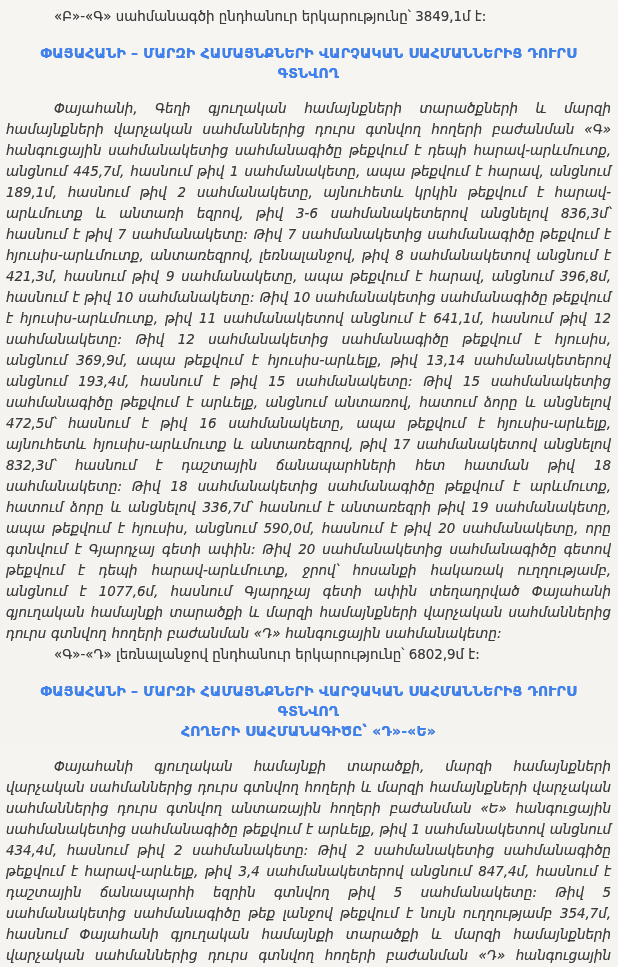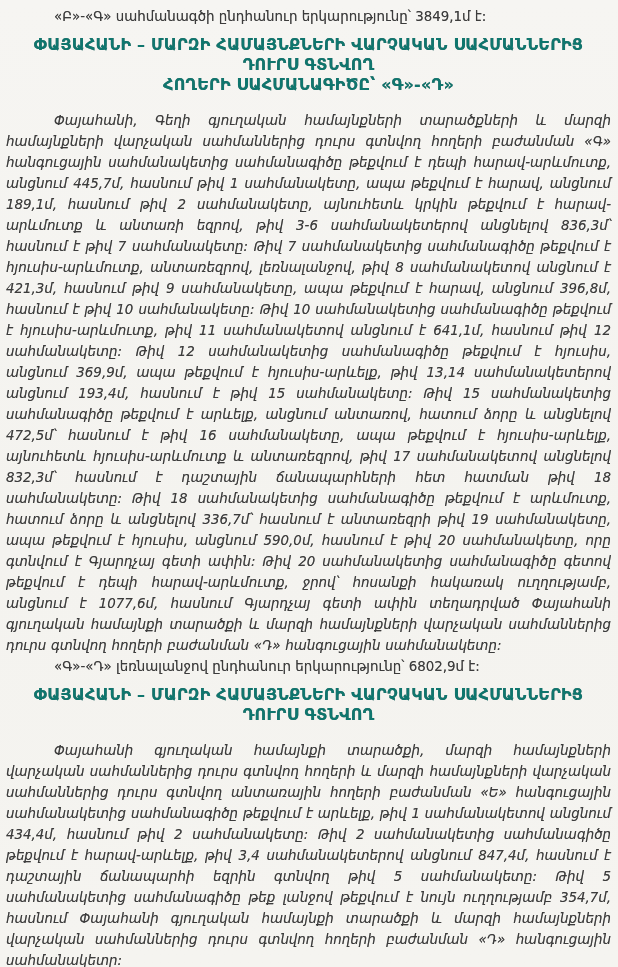--- a/index.html
+++ b/index.html
@@ -22,26 +22,26 @@
     line-height: 21px;
     color: #3c3c3c;
     text-shadow: 0 0 0.5px rgba(60,60,60,0.55);
   }
   p.total-line {
     margin: 0;
     text-indent: 48px;
     text-align: left;
   }
   h2.section-heading {
-    margin: 8px 4px 15px 4px;
+    margin: 16px 4px 15px 4px;
     text-align: center;
-    font-size: 16px;
+    font-size: 14px;
     line-height: 20px;
     font-weight: bold;
-    color: #0f766e;
+    color: #3b82f6;
     letter-spacing: 0.2px;
     text-shadow: 0 0 0.6px rgba(40,40,40,0.6);
   }
   h2.section-heading .hline { display: block; }
   p.body-par {
     margin: 0 0 0 0;
     text-align: justify;
     text-indent: 48px;
     word-spacing: 0.5px;
     font-style: italic;
@@ -50,28 +50,28 @@
 </style>
 </head>
 <body>
 
 <div class="page">
 
   <p class="total-line">«Բ»-«Գ» սահմանագծի ընդհանուր երկարությունը՝ 3849,1մ է:</p>
 
   <h2 class="section-heading">
     <span class="hline">ՓԱՅԱՀԱՆԻ – ՄԱՐԶԻ ՀԱՄԱՅՆՔՆԵՐԻ ՎԱՐՉԱԿԱՆ ՍԱՀՄԱՆՆԵՐԻՑ ԴՈՒՐՍ ԳՏՆՎՈՂ</span>
-    <span class="hline">ՀՈՂԵՐԻ ՍԱՀՄԱՆԱԳԻԾԸ՝ «Գ»-«Դ»</span>
   </h2>
 
   <p class="body-par">Փայահանի, Գեղի գյուղական համայնքների տարածքների և մարզի համայնքների վարչական սահմաններից դուրս գտնվող հողերի բաժանման «Գ» հանգուցային սահմանակետից սահմանագիծը թեքվում է դեպի հարավ-արևմուտք, անցնում 445,7մ, հասնում թիվ 1 սահմանակետը, ապա թեքվում է հարավ, անցնում 189,1մ, հասնում թիվ 2 սահմանակետը, այնուհետև կրկին թեքվում է հարավ-արևմուտք և անտառի եզրով, թիվ 3-6 սահմանակետերով անցնելով 836,3մ՝ հասնում է թիվ 7 սահմանակետը: Թիվ 7 սահմանակետից սահմանագիծը թեքվում է հյուսիս-արևմուտք, անտառեզրով, լեռնալանջով, թիվ 8 սահմանակետով անցնում է 421,3մ, հասնում թիվ 9 սահմանակետը, ապա թեքվում է հարավ, անցնում 396,8մ, հասնում է թիվ 10 սահմանակետը: Թիվ 10 սահմանակետից սահմանագիծը թեքվում է հյուսիս-արևմուտք, թիվ 11 սահմանակետով անցնում է 641,1մ, հասնում թիվ 12 սահմանակետը: Թիվ 12 սահմանակետից սահմանագիծը թեքվում է հյուսիս, անցնում 369,9մ, ապա թեքվում է հյուսիս-արևելք, թիվ 13,14 սահմանակետերով անցնում 193,4մ, հասնում է թիվ 15 սահմանակետը: Թիվ 15 սահմանակետից սահմանագիծը թեքվում է արևելք, անցնում անտառով, հատում ձորը և անցնելով 472,5մ՝ հասնում է թիվ 16 սահմանակետը, ապա թեքվում է հյուսիս-արևելք, այնուհետև հյուսիս-արևմուտք և անտառեզրով, թիվ 17 սահմանակետով անցնելով 832,3մ՝ հասնում է դաշտային ճանապարհների հետ հատման թիվ 18 սահմանակետը: Թիվ 18 սահմանակետից սահմանագիծը թեքվում է արևմուտք, հատում ձորը և անցնելով 336,7մ՝ հասնում է անտառեզրի թիվ 19 սահմանակետը, ապա թեքվում է հյուսիս, անցնում 590,0մ, հասնում է թիվ 20 սահմանակետը, որը գտնվում է Գյարդչայ գետի ափին: Թիվ 20 սահմանակետից սահմանագիծը գետով թեքվում է դեպի հարավ-արևմուտք, ջրով՝ հոսանքի հակառակ ուղղությամբ, անցնում է 1077,6մ, հասնում Գյարդչայ գետի ափին տեղադրված Փայահանի գյուղական համայնքի տարածքի և մարզի համայնքների վարչական սահմաններից դուրս գտնվող հողերի բաժանման «Դ» հանգուցային սահմանակետը:</p>
 
   <p class="total-line after-par">«Գ»-«Դ» լեռնալանջով ընդհանուր երկարությունը՝ 6802,9մ է:</p>
 
   <h2 class="section-heading">
     <span class="hline">ՓԱՅԱՀԱՆԻ – ՄԱՐԶԻ ՀԱՄԱՅՆՔՆԵՐԻ ՎԱՐՉԱԿԱՆ ՍԱՀՄԱՆՆԵՐԻՑ ԴՈՒՐՍ ԳՏՆՎՈՂ</span>
+    <span class="hline">ՀՈՂԵՐԻ ՍԱՀՄԱՆԱԳԻԾԸ՝ «Դ»-«Ե»</span>
   </h2>
 
   <p class="body-par">Փայահանի գյուղական համայնքի տարածքի, մարզի համայնքների վարչական սահմաններից դուրս գտնվող հողերի և մարզի համայնքների վարչական սահմաններից դուրս գտնվող անտառային հողերի բաժանման «Ե» հանգուցային սահմանակետից սահմանագիծը թեքվում է արևելք, թիվ 1 սահմանակետով անցնում 434,4մ, հասնում թիվ 2 սահմանակետը: Թիվ 2 սահմանակետից սահմանագիծը թեքվում է հարավ-արևելք, թիվ 3,4 սահմանակետերով անցնում 847,4մ, հասնում է դաշտային ճանապարհի եզրին գտնվող թիվ 5 սահմանակետը: Թիվ 5 սահմանակետից սահմանագիծը թեք լանջով թեքվում է նույն ուղղությամբ 354,7մ, հասնում Փայահանի գյուղական համայնքի տարածքի և մարզի համայնքների վարչական սահմաններից դուրս գտնվող հողերի բաժանման «Դ» հանգուցային սահմանակետը:</p>
 
   <p class="total-line after-par">«Դ»-«Ե» սահմանագծի ընդհանուր երկարությունը՝ 1636,5մ է:</p>
 
 </div>
 
 </body></html>

